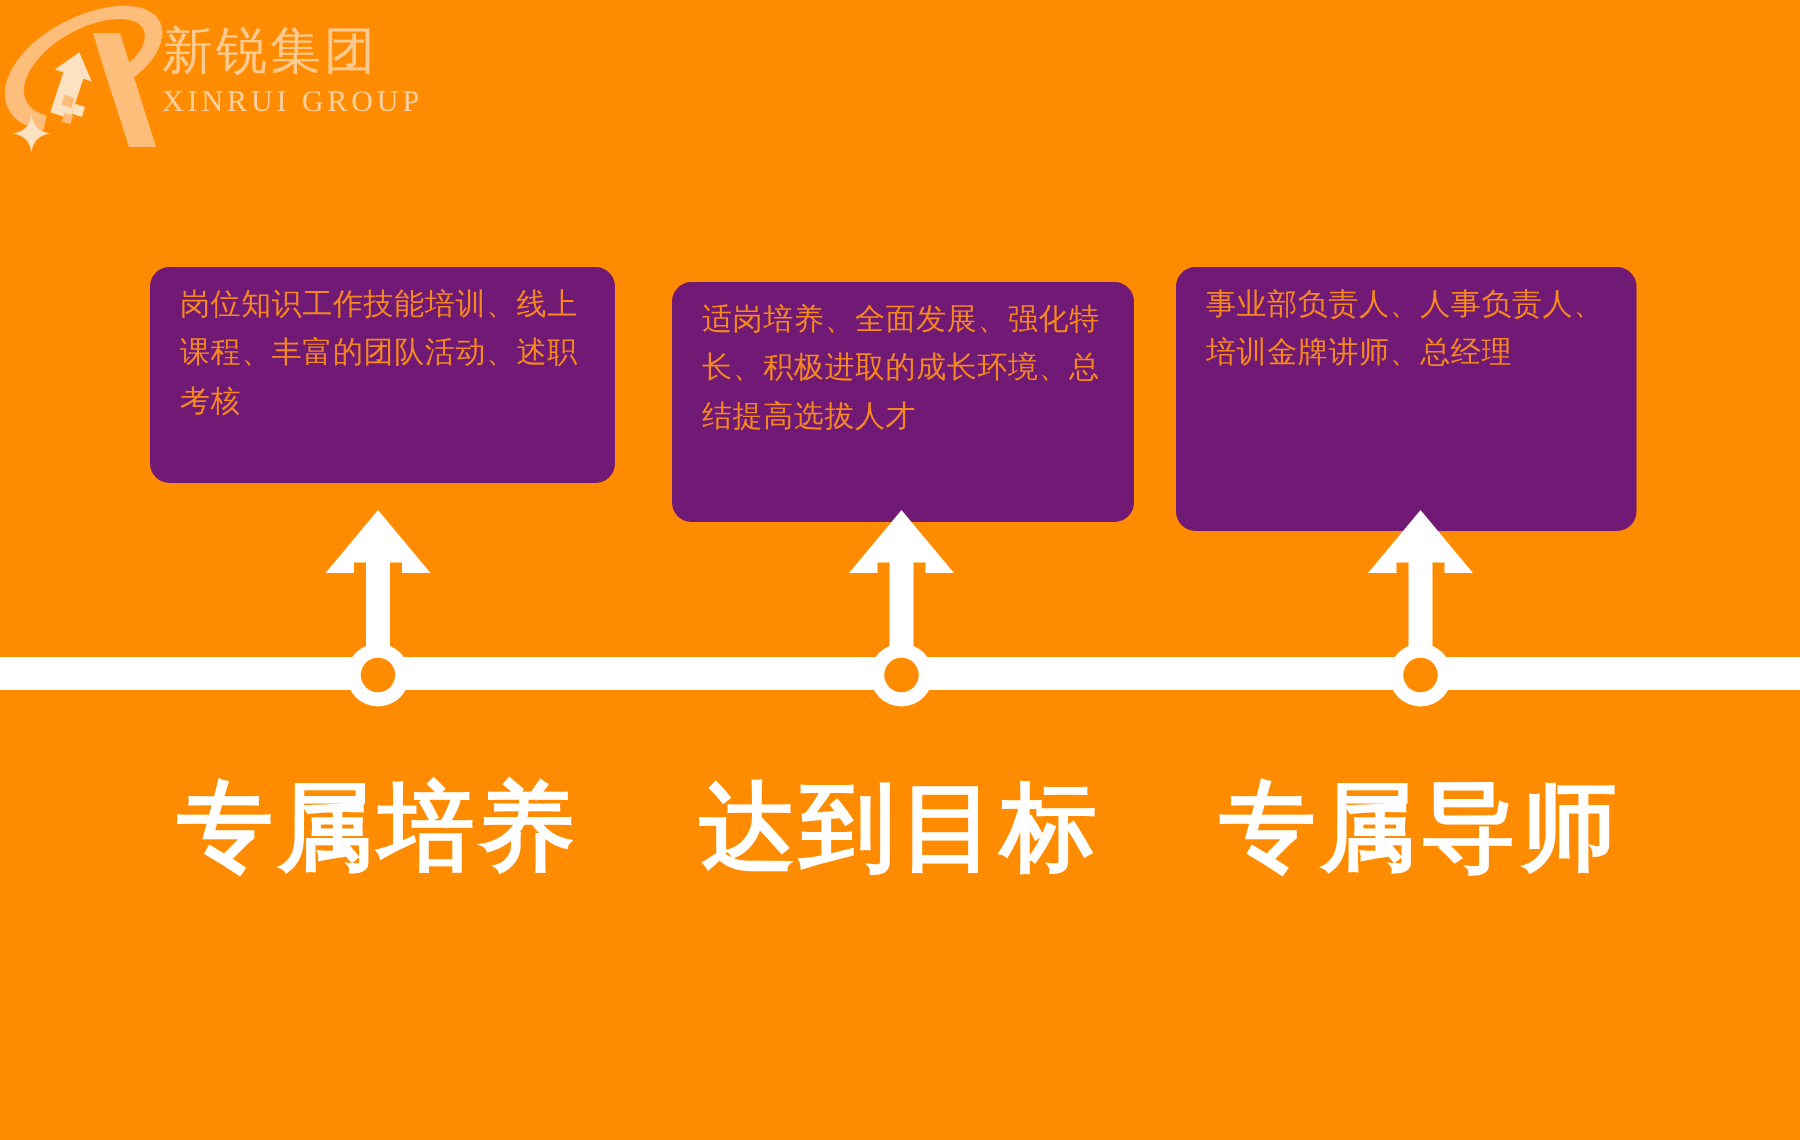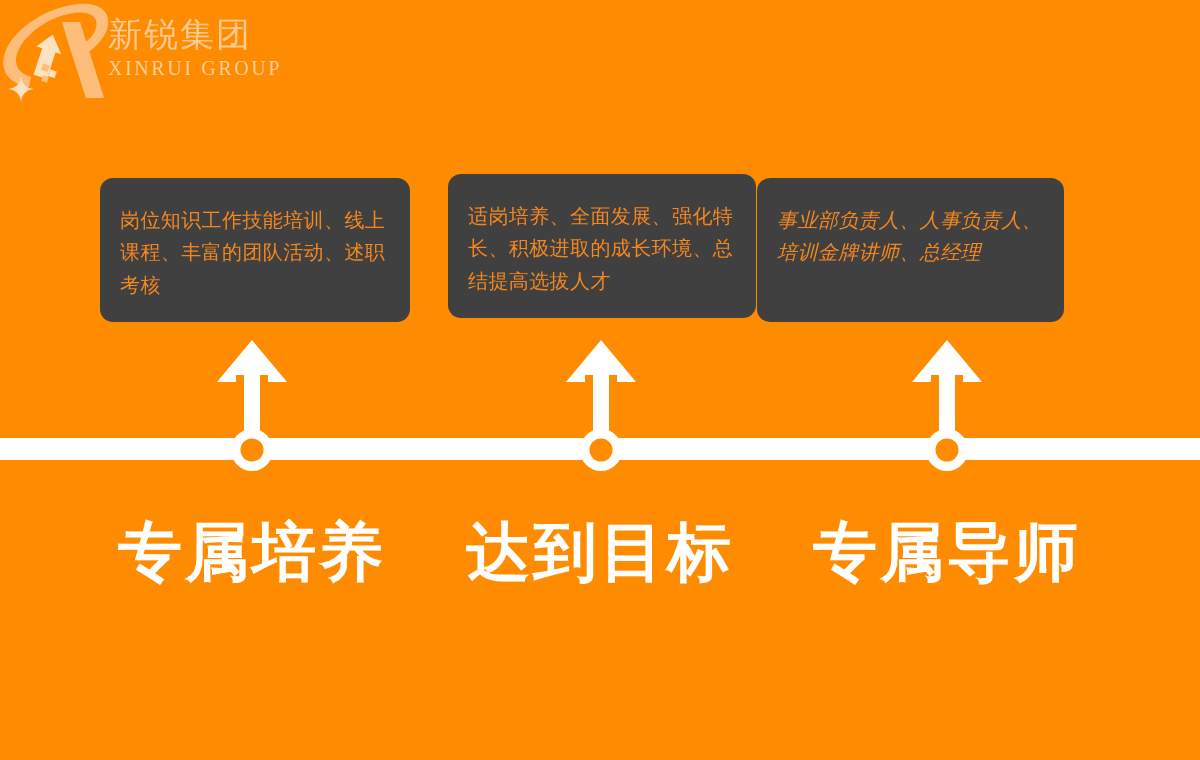--- a/index.html
+++ b/index.html
@@ -78,37 +78,37 @@
     left: 0;
     top: 438px;
     width: 1200px;
     height: 22px;
     background: #FFFFFF;
   }
 
   
   .card {
     position: absolute;
-    background: #404040;
+    background: #701a75;
     border-radius: 13px;
-    padding: 26px 20px 20px 20px;
+    padding: 8px 20px 20px 20px;
   }
 
   .card-text {
     font-family: "DejaVu Sans", "Liberation Sans", sans-serif;
     font-size: 20px;
     font-weight: 400;
     line-height: 1.62;
     color: #F5871F;
     letter-spacing: 0.4px;
   }
 
   #card-0 { left: 100px;  top: 178px; width: 310px; height: 144px; }
-  #card-1 { left: 448px;  top: 174px; width: 308px; height: 144px; }
-  #card-2 { left: 757px;  top: 178px; width: 307px; height: 144px; font-style: italic; }
+  #card-1 { left: 448px;  top: 188px; width: 308px; height: 160px; }
+  #card-2 { left: 784px;  top: 178px; width: 307px; height: 176px; }
 
   
   .marker {
     position: absolute;
     width: 120px;
     height: 135px;
     top: 337px;
   }
   #marker-0 { left: 192px; }
   #marker-1 { left: 541px; }

